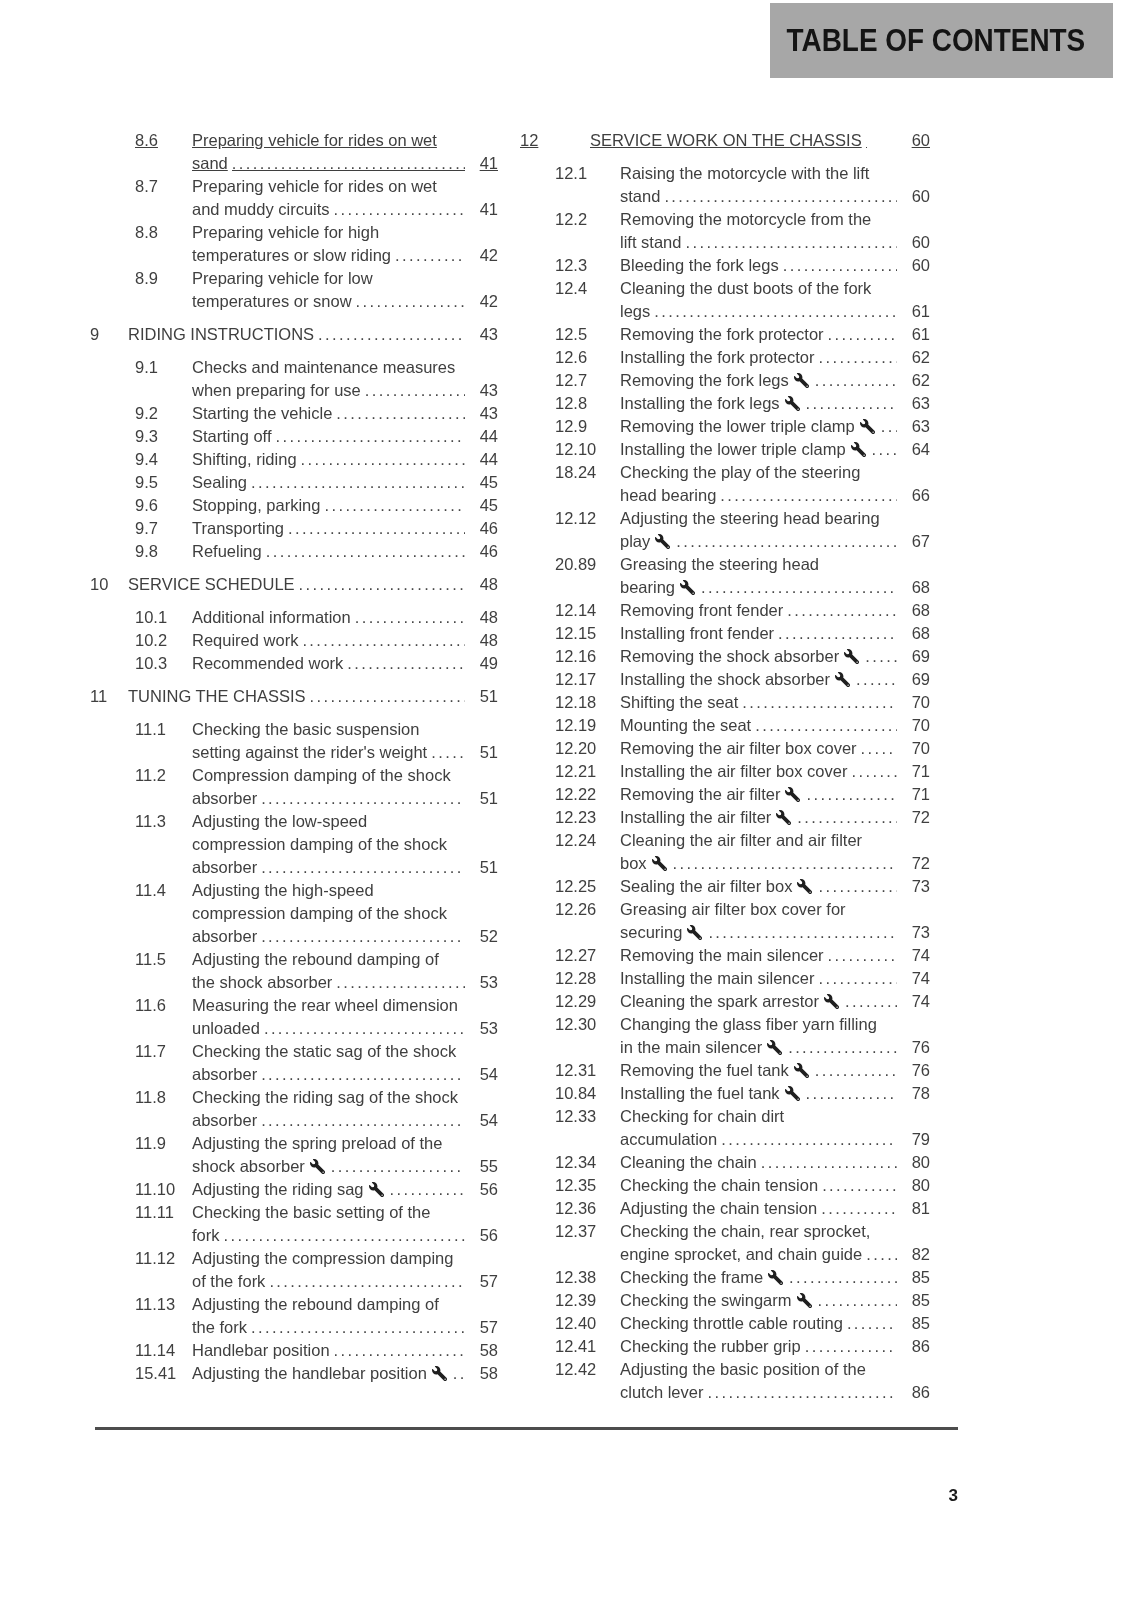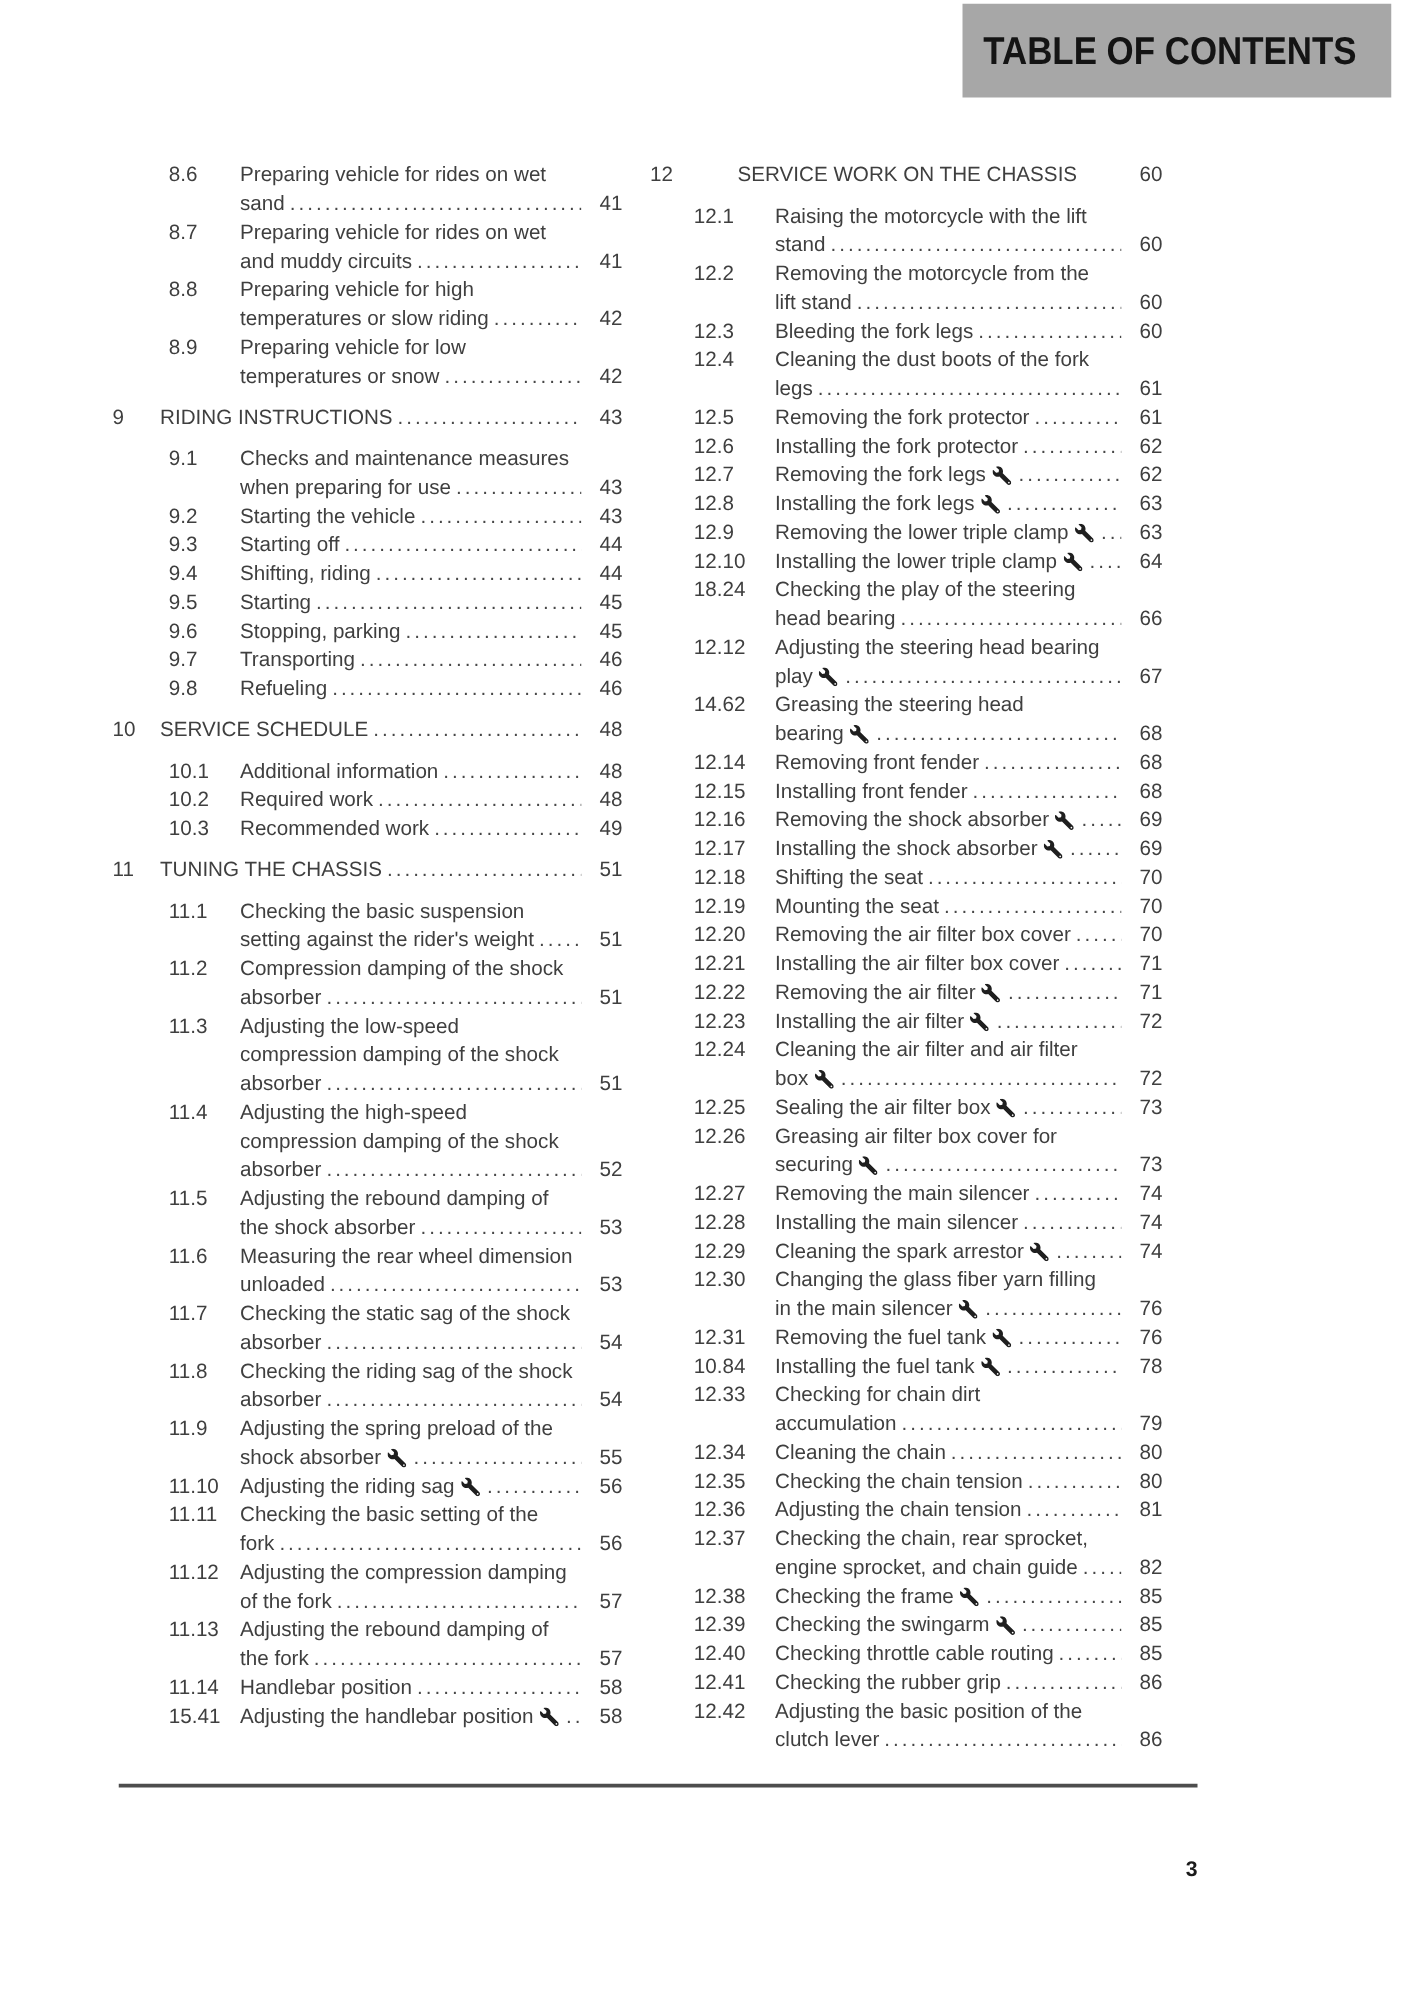--- a/index.html
+++ b/index.html
@@ -27,21 +27,21 @@
   }
   .col { position:absolute; top:129px; }
   .col-left  { left:90px;  width:408px; }
   .col-right { left:520px; width:410px; }
 
   .row { display:grid; }
   .row.lv1 { grid-template-columns:38px 1fr 28px; margin:10px 0; }
   .col-right .row.lv1 { grid-template-columns:40px 1fr 28px;gap:30px; }
   .row.lv2 { grid-template-columns:57px 1fr 28px; margin-left:45px; }
   .col-right .row.lv2 { grid-template-columns:65px 1fr 28px; margin-left:35px; }
-  .col .row:first-child { margin-top:0; }
+  .col .row:first-child { margin-top:0;text-decoration:underline; }
 
   .num { text-align:left; }
   .body { min-width:0; }
   .tline { white-space:nowrap; overflow:hidden; }
   .lastline { display:flex; align-items:flex-end; min-width:0; }
   .t { flex:0 0 auto; white-space:nowrap; }
   .dots {
     flex:1 1 0; overflow:hidden; white-space:nowrap;
     letter-spacing:2.4px; margin:0 5px 0 4px;
     color:#474747;
@@ -173,21 +173,21 @@
 
           <span class="dots">..............................................................................................................</span>
         </span>
       </span>
       <span class="pg">44</span>
     </div>
       <div class="row lv2">
       <span class="num">9.5</span>
       <span class="body">
         <span class="lastline">
-          <span class="t">Starting</span>
+          <span class="t">Sealing</span>
 
           <span class="dots">..............................................................................................................</span>
         </span>
       </span>
       <span class="pg">45</span>
     </div>
       <div class="row lv2">
       <span class="num">9.6</span>
       <span class="body">
         <span class="lastline">
@@ -630,21 +630,21 @@
             <g transform="translate(512,0) scale(-1,1)">
               <path d="M507.73 109.1c-2.24-9.03-13.54-12.09-20.12-5.51l-74.36 74.36-67.88-11.31-11.31-67.88 74.36-74.36c6.62-6.62 3.43-17.9-5.66-20.16-47.38-11.74-99.55.91-136.58 37.93-39.64 39.64-50.55 97.1-34.05 147.2L18.74 402.76c-24.99 24.99-24.99 65.51 0 90.5 24.99 24.99 65.51 24.99 90.5 0l213.21-213.21c50.12 16.71 107.47 5.68 147.37-34.22 37.07-37.07 49.7-89.32 37.91-136.73zM64 472c-13.25 0-24-10.75-24-24 0-13.26 10.75-24 24-24s24 10.74 24 24c0 13.25-10.75 24-24 24z"></path>
             </g>
           </svg>
           <span class="dots">..............................................................................................................</span>
         </span>
       </span>
       <span class="pg">67</span>
     </div>
       <div class="row lv2">
-      <span class="num">14.62</span>
+      <span class="num">20.89</span>
       <span class="body">
         <div class="tline">Greasing the steering head</div>
           <span class="lastline">
           <span class="t">bearing</span>
           <svg class="wrench" viewBox="0 0 512 512" aria-hidden="true">
             <g transform="translate(512,0) scale(-1,1)">
               <path d="M507.73 109.1c-2.24-9.03-13.54-12.09-20.12-5.51l-74.36 74.36-67.88-11.31-11.31-67.88 74.36-74.36c6.62-6.62 3.43-17.9-5.66-20.16-47.38-11.74-99.55.91-136.58 37.93-39.64 39.64-50.55 97.1-34.05 147.2L18.74 402.76c-24.99 24.99-24.99 65.51 0 90.5 24.99 24.99 65.51 24.99 90.5 0l213.21-213.21c50.12 16.71 107.47 5.68 147.37-34.22 37.07-37.07 49.7-89.32 37.91-136.73zM64 472c-13.25 0-24-10.75-24-24 0-13.26 10.75-24 24-24s24 10.74 24 24c0 13.25-10.75 24-24 24z"></path>
             </g>
           </svg>
           <span class="dots">..............................................................................................................</span>

